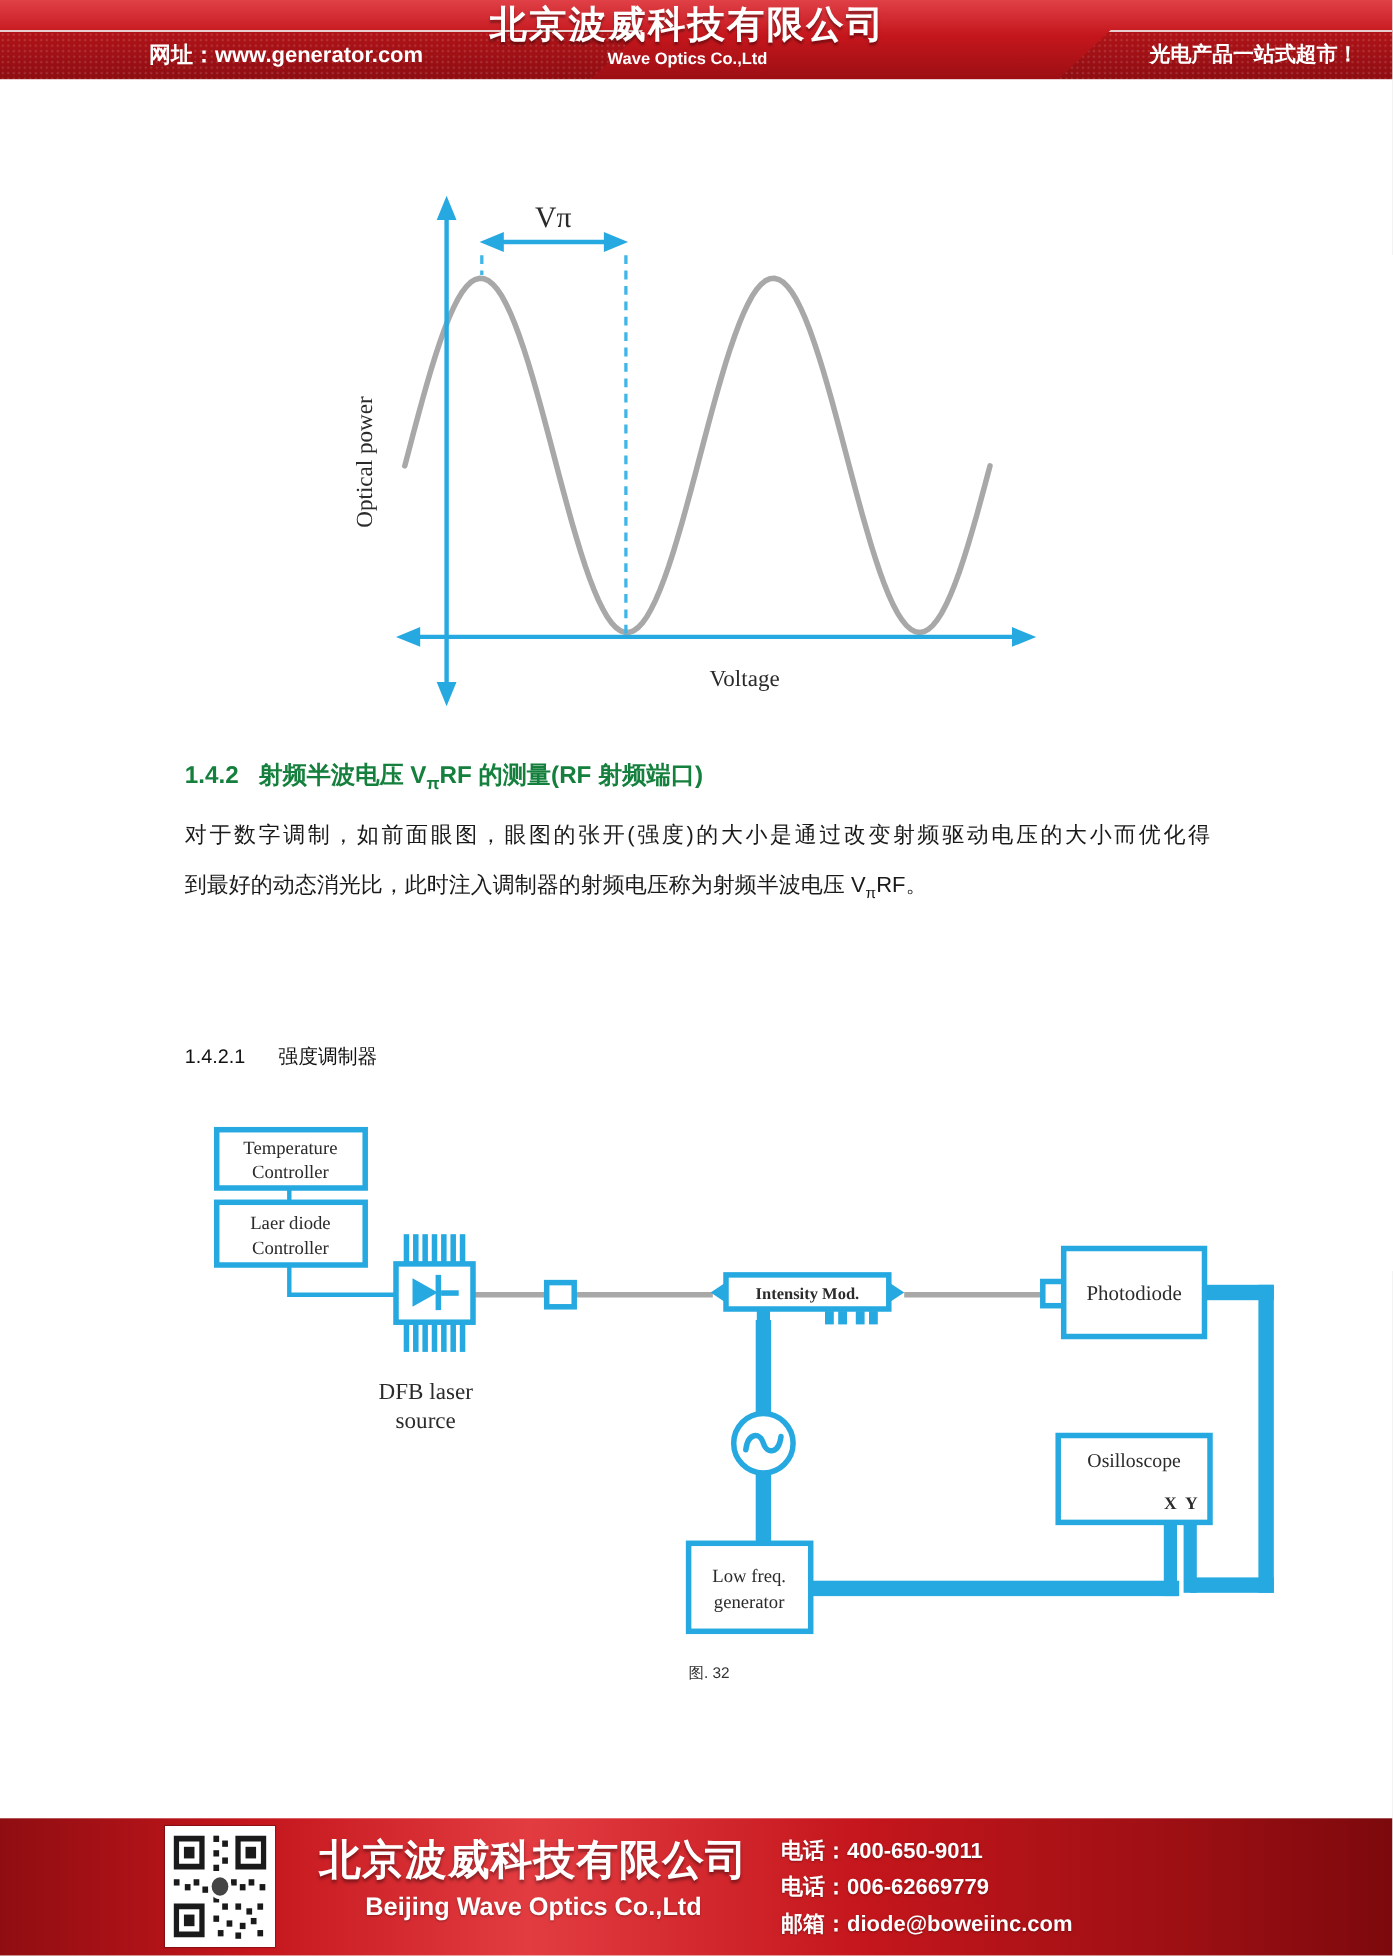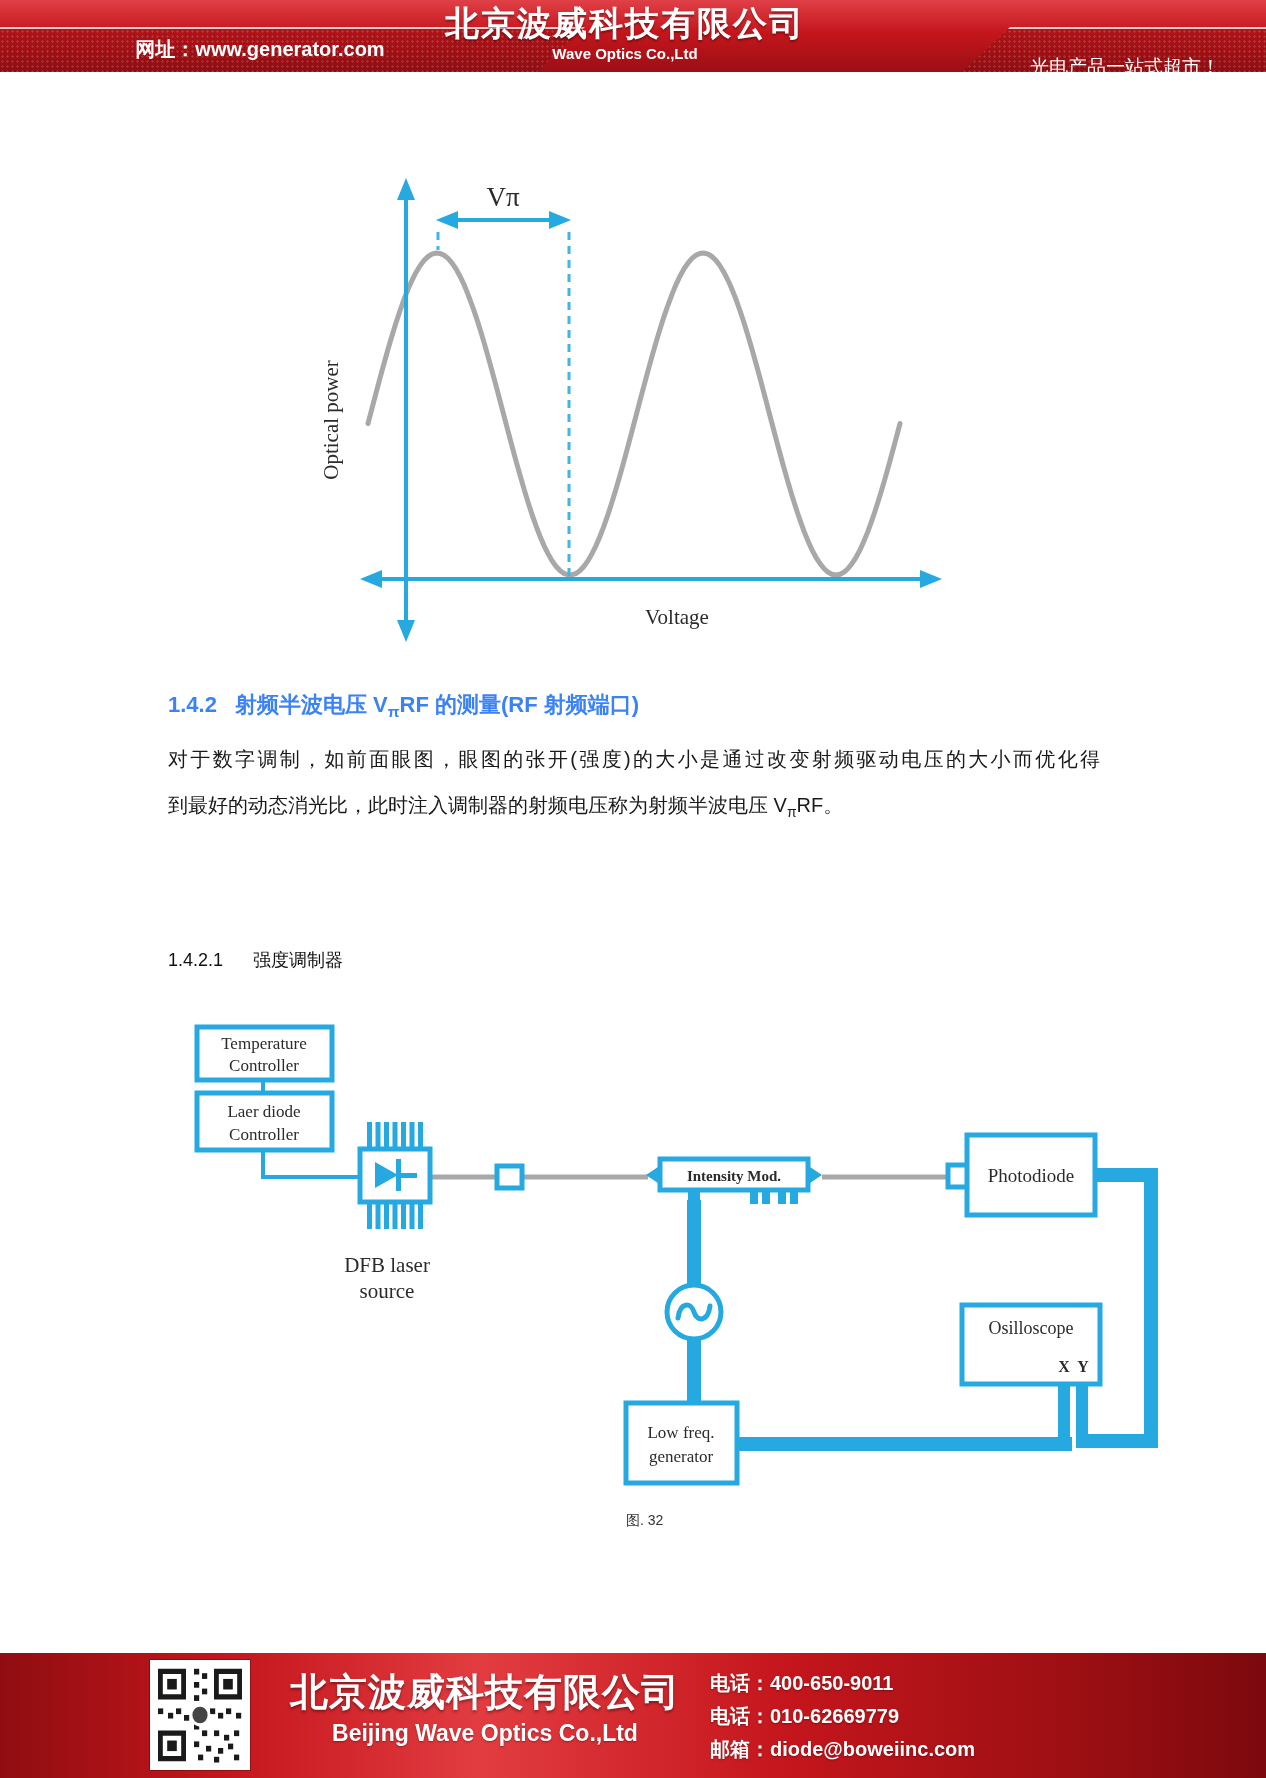--- a/index.html
+++ b/index.html
@@ -13,33 +13,33 @@
           background:linear-gradient(180deg,#b01318 0%,#8e0d11 100%);}
   .ribbon:after{content:"";position:absolute;inset:0;
           background-image:radial-gradient(rgba(255,255,255,.14) 1px,transparent 1.4px);
           background-size:5px 5px;}
   .ribbon.l{left:0;width:585px;border-top:2px solid rgba(255,255,255,.8);
           clip-path:polygon(0 0,100% 0,calc(100% - 48px) 100%,0 100%);}
   .ribbon.r{left:962px;width:304px;border-top:2px solid rgba(255,255,255,.8);
           clip-path:polygon(48px 0,100% 0,100% 100%,0 100%);}
   .hdr-web{position:absolute;left:110px;top:36px;width:300px;text-align:center;
           color:#fff;font-size:20px;font-weight:bold;z-index:3;}
-  .hdr-tag{position:absolute;left:1030px;top:36px;width:220px;text-align:left;
-          color:#fff;font-size:19px;font-weight:normal;z-index:3;margin-top:18px;}
+  .hdr-tag{position:absolute;left:1030px;top:36px;width:220px;text-align:center;
+          color:#fff;font-size:19px;font-weight:bold;z-index:3;}
   .hdr-center{position:absolute;left:390px;top:3px;width:470px;text-align:center;z-index:2;}
   .hdr-title{color:#fff;font-size:34px;font-weight:bold;letter-spacing:2px;
           text-shadow:0 2px 2px rgba(0,0,0,.35);line-height:40px;}
   .hdr-sub{color:#fff;font-size:15px;font-weight:bold;line-height:22px;}
 
   
   .fig1{position:absolute;left:300px;top:150px;width:680px;height:520px;}
   .serif{font-family:"Liberation Serif",serif;fill:#2b2b2b;}
 
   
-  .h1{position:absolute;left:168px;top:690px;width:940px;font-size:22px;font-weight:bold;color:#3b82f6;}
+  .h1{position:absolute;left:168px;top:690px;width:940px;font-size:22px;font-weight:bold;color:#15803d;}
   .h1 .num{margin-right:18px;}
   sub{font-size:70%;}
   .para{position:absolute;left:168px;top:744px;width:932px;color:#1a1a1a;font-size:20px;}
   .pline{height:46px;line-height:30px;}
   .pline.just{text-align:justify;text-align-last:justify;}
   .h2{position:absolute;left:168px;top:948px;width:700px;font-size:18px;color:#111;}
   .h2 .num{margin-right:30px;}
 
   
   .fig2{position:absolute;left:140px;top:1000px;width:1060px;height:560px;}
@@ -249,18 +249,18 @@
         <circle cx="12.5" cy="12.5" r="2.6" fill="#fff"></circle>
         <circle cx="12.5" cy="12.5" r="1.9" fill="#444"></circle>
       </svg>
     </div>
     <div class="ftr-center">
       <div class="ftr-title">北京波威科技有限公司</div>
       <div class="ftr-sub">Beijing Wave Optics Co.,Ltd</div>
     </div>
     <div class="ftr-contacts">
       <div>电话：400-650-9011</div>
-      <div>电话：010-62669779</div>
+      <div>电话：006-62669779</div>
       <div>邮箱：diode@boweiinc.com</div>
     </div>
   </div>
 
 </div>
 
 </body></html>

